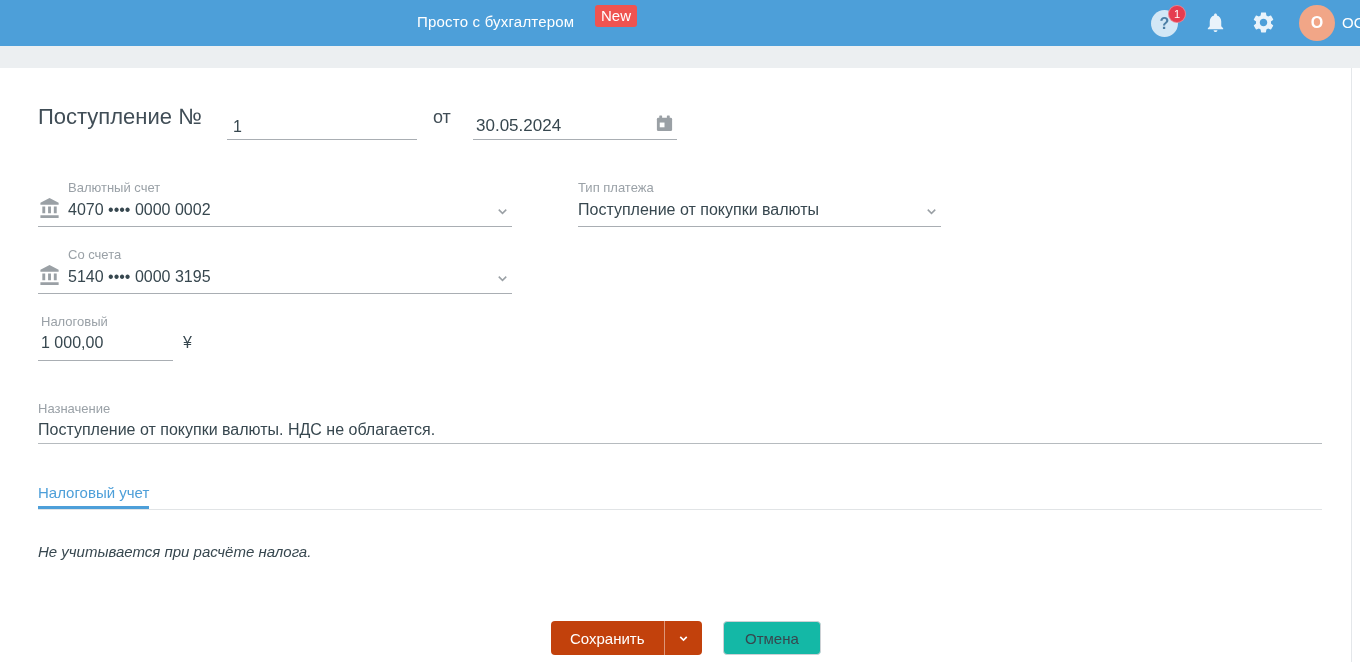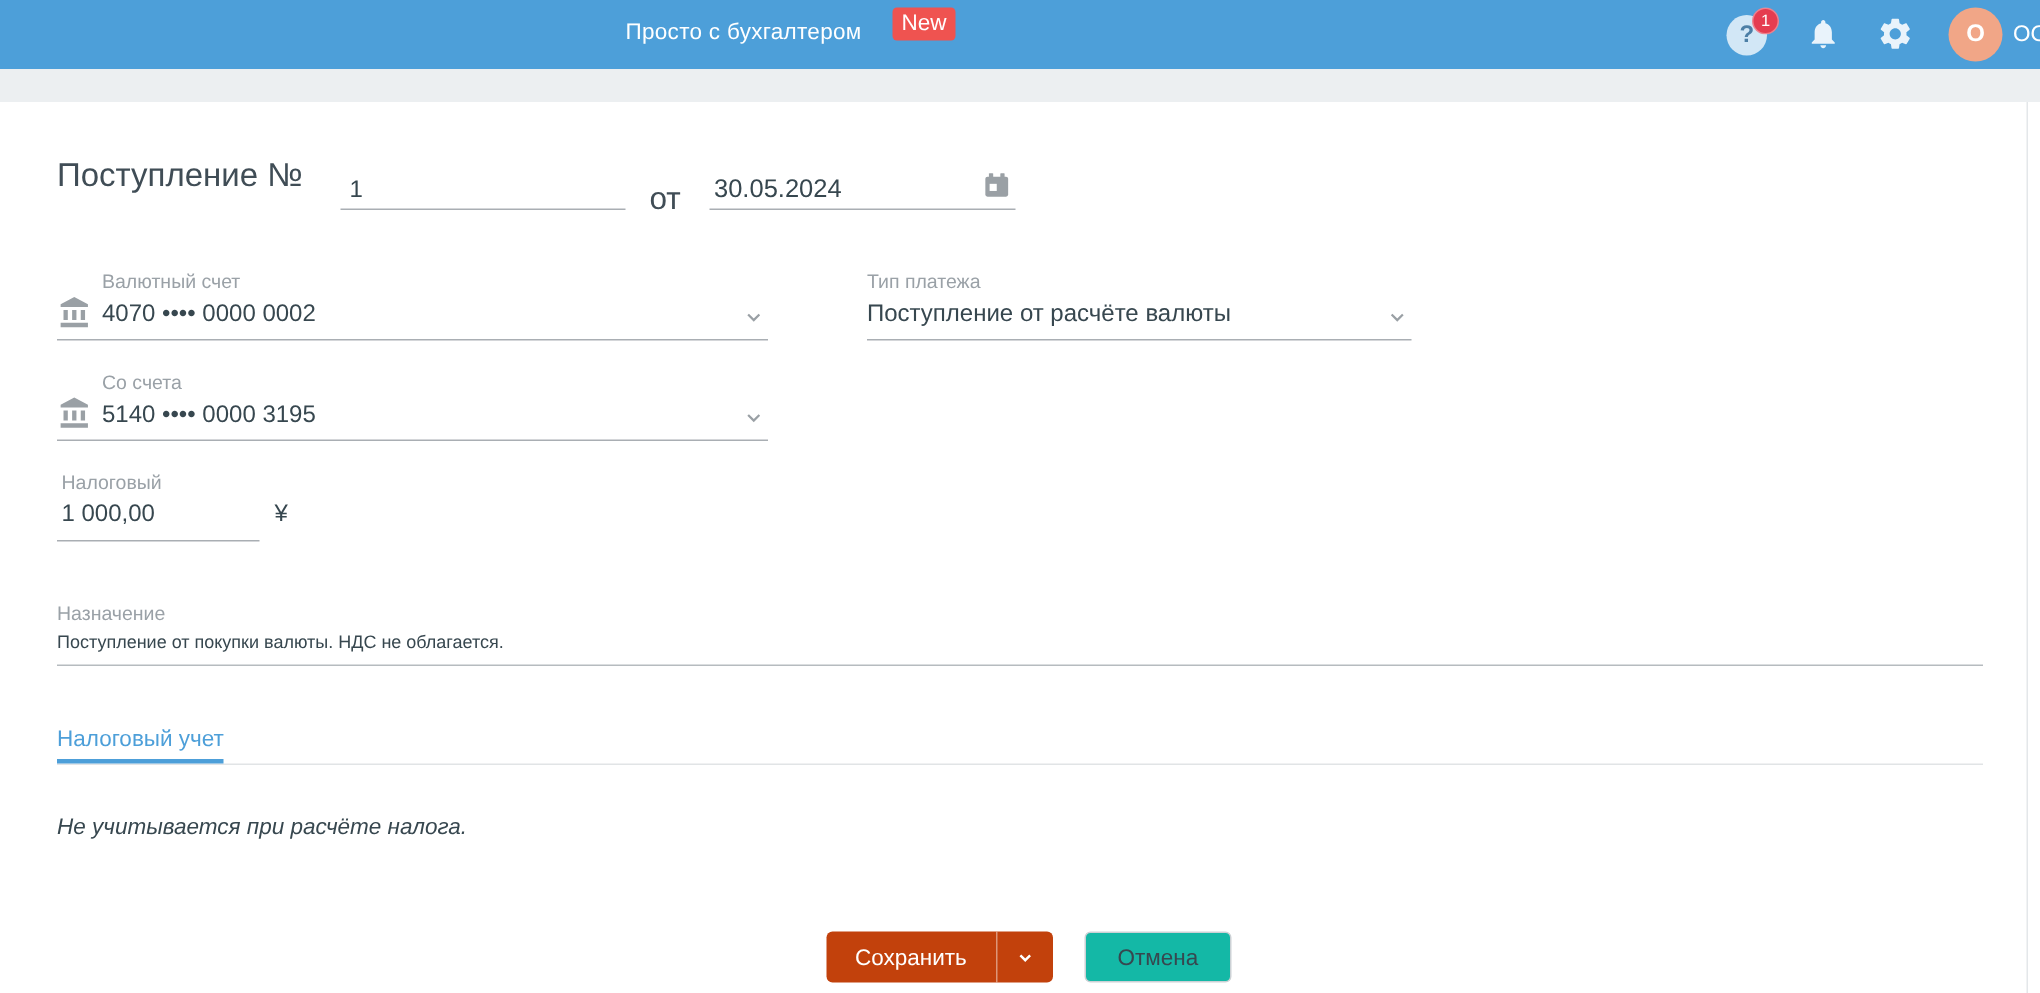--- a/index.html
+++ b/index.html
@@ -63,21 +63,21 @@
   .underline-box { position: absolute; border-bottom: 1px solid #a9aeb3; }
   .num-box { left: 227px; top: 110px; width: 190px; height: 30px; }
   .date-box { left: 473px; top: 110px; width: 204px; height: 30px; }
   .underline-box input {
     position: absolute; left: 0; bottom: 3px; width: 100%;
     border: none; outline: none; background: transparent;
     color: #37474f; font-family: inherit;
   }
   .num-box input { font-size: 16px; padding-left: 6px; }
   .date-box input { font-size: 17px; padding-left: 3px; width: 170px; }
-  .ot-label { position: absolute; left: 433px; top: 107px; font-size: 21px; color: #404d56; margin-top: 14px; }
+  .ot-label { position: absolute; left: 433px; top: 107px; font-size: 18px; color: #404d56; }
   .calendar-icon { position: absolute; right: 3px; top: 4px; cursor: pointer; }
 
   
   .field { position: absolute; border-bottom: 1px solid #a9aeb3; cursor: pointer; }
   .f-label { position: absolute; top: 4px; left: 0; font-size: 13px; color: #9aa1a7; text-align: center; }
   .f-value { position: absolute; top: 25px; left: 0; font-size: 16px; color: #37474f; white-space: nowrap; }
   .has-icon .f-label, .has-icon .f-value { left: 30px; }
   .f-icon { position: absolute; left: 0; top: 21px; }
   .f-chevron { position: absolute; right: 2px; top: 28px; }
   .fld-cur  { left: 38px;  top: 176px; width: 474px; height: 51px; }
@@ -93,21 +93,21 @@
     font-family: inherit; font-size: 16px; color: #37474f;
   }
   .currency-symbol { position: absolute; left: 183px; top: 334px; font-size: 16px; color: #37474f; }
 
   
   .purpose-box { position: absolute; left: 38px; top: 397px; width: 1284px; height: 47px; border-bottom: 1px solid #b6bbbf; }
   .purpose-box .f-label { left: 0; top: 4px; }
   .purpose-box input {
     position: absolute; left: 0; top: 24px; width: 100%;
     border: none; outline: none; background: transparent;
-    font-family: inherit; font-size: 12px; color: #37474f;
+    font-family: inherit; font-size: 16px; color: #37474f;
   }
 
   
   .tabs {
     position: absolute; left: 38px; top: 482px; width: 1284px;
     display: flex; gap: 18px; border-bottom: 1px solid #e1e4e6;
   }
   .tab { font-size: 15px; padding: 2px 0 8px; color: #404d56; cursor: pointer; }
   .tab.active { color: #4d9fd9; box-shadow: inset 0 -3px 0 #4d9fd9; }
 
@@ -195,21 +195,21 @@
     <div class="f-value">4070 •••• 0000 0002</div>
     <span class="f-chevron">
       <svg width="15" height="15" viewBox="0 0 24 24" fill="none" stroke="#9aa0a5" stroke-width="2.4">
           <path d="M6 9l6 6 6-6"></path>
         </svg>
     </span>
   </div>
 
   <div class="field fld-type">
     <div class="f-label">Тип платежа</div>
-    <div class="f-value">Поступление от расчёте валюты</div>
+    <div class="f-value">Поступление от покупки валюты</div>
     <span class="f-chevron">
       <svg width="15" height="15" viewBox="0 0 24 24" fill="none" stroke="#9aa0a5" stroke-width="2.4">
           <path d="M6 9l6 6 6-6"></path>
         </svg>
     </span>
   </div>
 
   <div class="field has-icon fld-from">
     <div class="f-label">Со счета</div>
     <span class="f-icon">

